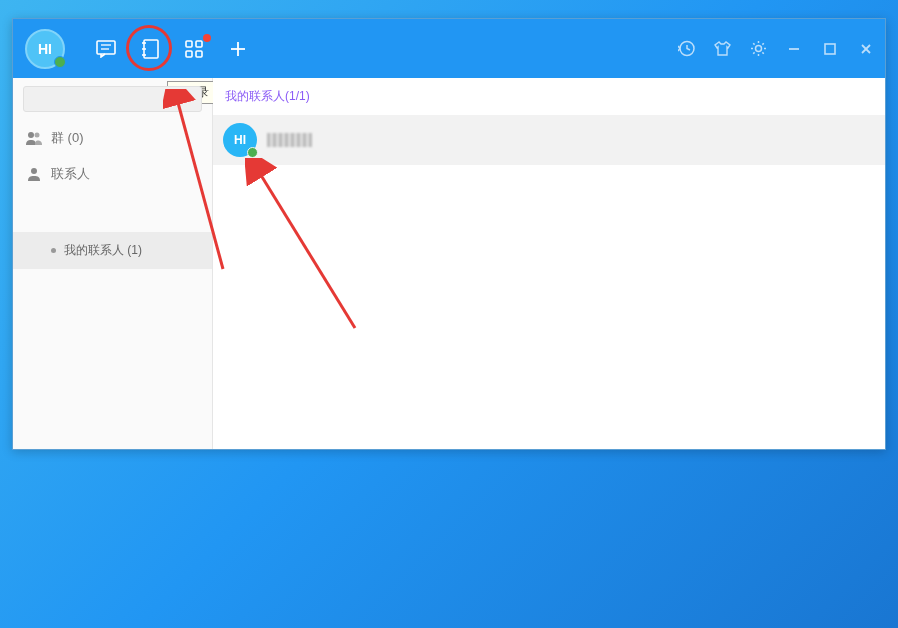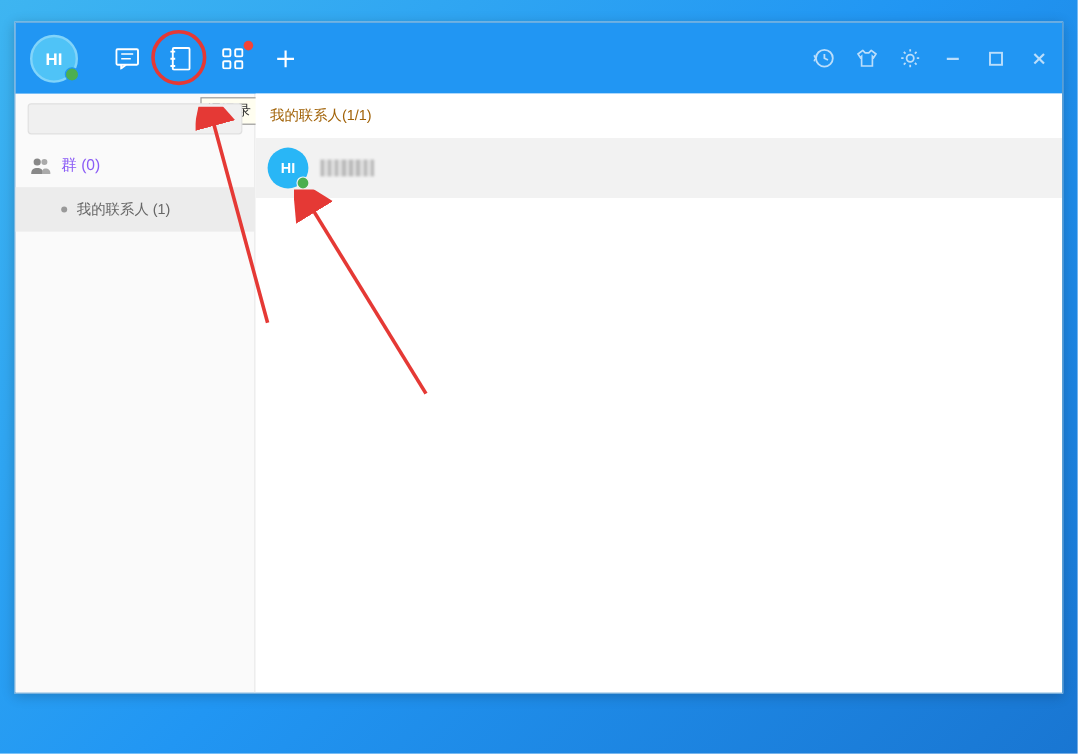--- a/index.html
+++ b/index.html
@@ -1,42 +1,42 @@
 <!DOCTYPE html>
 <html><head>
   <meta charset="utf-8">
   <style>
     * { margin: 0; padding: 0; box-sizing: border-box; }
     body { font-family: "Microsoft YaHei", Arial, sans-serif; font-size: 13px; color: #333; background: linear-gradient(135deg, #3eb5f1 0%, #2196f3 50%, #1976d2 100%); width: 898px; height: 628px; position: relative; overflow: hidden; }
-    .app-window { position: absolute; top: 18px; left: 12px; width: 874px; height: 560px; background: #fff; border: 1px solid #5a9fd4; box-shadow: 0 2px 10px rgba(0,0,0,.2); }
+    .app-window { position: absolute; top: 18px; left: 12px; width: 874px; height: 432px; background: #fff; border: 1px solid #5a9fd4; box-shadow: 0 2px 10px rgba(0,0,0,.2); }
     .titlebar { height: 59px; background: #2196f3; display: flex; align-items: center; position: relative; padding: 0 10px; }
     .logo { width: 40px; height: 40px; background: #4fc3f7; border-radius: 50%; display: flex; align-items: center; justify-content: center; color: #fff; font-weight: bold; font-size: 14px; position: relative; margin-left: 2px; border: 2px solid #81d4fa; }
     .logo::after { content: ''; position: absolute; bottom: -1px; right: -3px; width: 10px; height: 10px; background: #4caf50; border-radius: 50%; border: 1px solid #2196f3; }
     .nav-icons { display: flex; gap: 22px; margin-left: 30px; align-items: center; }
     .nav-icon { width: 22px; height: 22px; display: flex; align-items: center; justify-content: center; cursor: pointer; color: #fff; position: relative; }
     .nav-icon svg { fill: #fff; }
     .red-circle { position: absolute; top: -13px; left: -13px; width: 46px; height: 46px; border: 3px solid #e53935; border-radius: 50%; pointer-events: none; }
     .badge-dot { position: absolute; top: -4px; right: -6px; width: 8px; height: 8px; background: #f44336; border-radius: 50%; }
     .window-controls { position: absolute; right: 8px; top: 0; height: 59px; display: flex; align-items: center; gap: 14px; }
     .win-ctrl { width: 22px; height: 22px; display: flex; align-items: center; justify-content: center; cursor: pointer; color: #bbdefb; }
     .win-ctrl svg { fill: #bbdefb; }
     .tooltip { position: absolute; top: 62px; left: 154px; background: #fffef0; border: 1px solid #999; padding: 2px 5px; font-size: 12px; color: #333; }
     .main { display: flex; height: calc(100% - 59px); }
     .sidebar { width: 200px; background: #fafafa; border-right: 1px solid #e5e5e5; }
     .search-wrap { padding: 8px 10px; }
     .search { width: 100%; height: 26px; background: #f0f0f0; border: 1px solid #e0e0e0; border-radius: 3px; padding: 0 8px 0 26px; font-size: 12px; outline: none; position: relative; }
     .search-container { position: relative; }
     .search-icon { position: absolute; left: 8px; top: 50%; transform: translateY(-50%); color: #aaa; }
-    .category { display: flex; align-items: flex-end; padding: 9px 12px; gap: 8px; cursor: pointer; color: #8b5cf6; font-size: 13px; }
+    .category { display: flex; align-items: flex-end; padding: 9px 12px; gap: 8px; cursor: pointer; color: #737373; font-size: 13px; }
     .cat-icon { width: 18px; height: 18px; display: flex; align-items: center; justify-content: center; }
     .cat-icon svg { fill: #888; }
-    .subcategory { background: #ececec; padding: 10px 12px 10px 38px; font-size: 12px; color: #666; display: flex; align-items: center; gap: 8px; }
+    .subcategory { background: #ececec; padding: 10px 12px 10px 38px; font-size: 12px; color: #666; display: flex; align-items: center; gap: 8px; margin-top: 40px; }
     .sub-bullet { width: 5px; height: 5px; background: #999; border-radius: 50%; }
     .content { flex: 1; background: #fff; }
-    .content-header { padding: 10px 12px; font-size: 12px; color: #a16207; }
+    .content-header { padding: 10px 12px; font-size: 12px; color: #8b5cf6; }
     .contact-item { display: flex; align-items: center; padding: 8px 10px; background: #f2f2f2; gap: 10px; position: relative; }
     .contact-avatar { width: 34px; height: 34px; background: #29b6f6; border-radius: 50%; display: flex; align-items: center; justify-content: center; color: #fff; font-size: 12px; font-weight: bold; position: relative; }
     .contact-avatar::after { content: ''; position: absolute; bottom: -1px; right: -1px; width: 9px; height: 9px; background: #4caf50; border-radius: 50%; border: 1.5px solid #f2f2f2; }
     .contact-name { width: 45px; height: 14px; background: repeating-linear-gradient(90deg, #bbb 0, #bbb 3px, #ddd 3px, #ddd 6px); filter: blur(1px); }
     .arrow { position: absolute; pointer-events: none; }
     .arrow1 { top: 70px; left: 150px; }
     .arrow2 { position: absolute; top: 80px; left: 32px; }
   </style>
 </head>
 <body>
@@ -140,20 +140,29 @@
         <span class="cat-icon">
           <svg width="18" height="14" viewBox="0 0 18 14">
               <circle cx="6" cy="4" r="3" fill="#888"></circle>
               <circle cx="12" cy="4" r="2.5" fill="#aaa"></circle>
               <path d="M1 14 C1 10 3 9 6 9 C9 9 11 10 11 14 Z" fill="#888"></path>
               <path d="M10 14 C10 10.5 11 9.5 13 9.5 C15 9.5 17 10.5 17 14 Z" fill="#aaa"></path>
             </svg>
         </span>
         <span>群 (0)</span>
       </div>
+      <div class="category">
+        <span class="cat-icon">
+          <svg width="18" height="14" viewBox="0 0 18 14">
+              <circle cx="9" cy="4" r="3" fill="#888"></circle>
+              <path d="M3 14 C3 10 5 9 9 9 C13 9 15 10 15 14 Z" fill="#888"></path>
+            </svg>
+        </span>
+        <span>联系人</span>
+      </div>
       <div class="subcategory">
         <span class="sub-bullet"></span>
         <span>我的联系人 (1)</span>
       </div>
     </div>
 
     <div class="content" style="position:relative;">
       <div class="content-header">
         <span>我的联系人(1/1)</span>
       </div>

